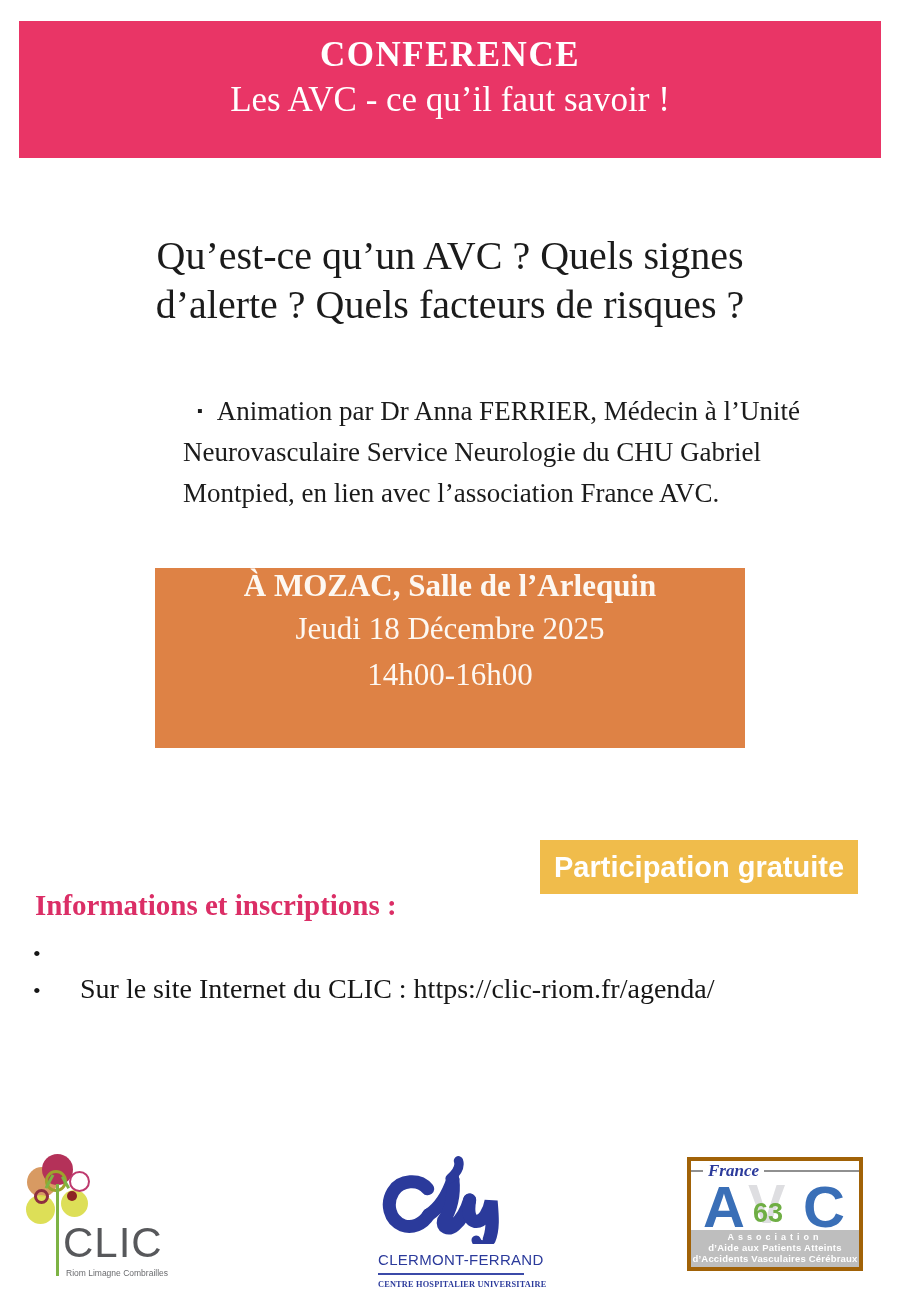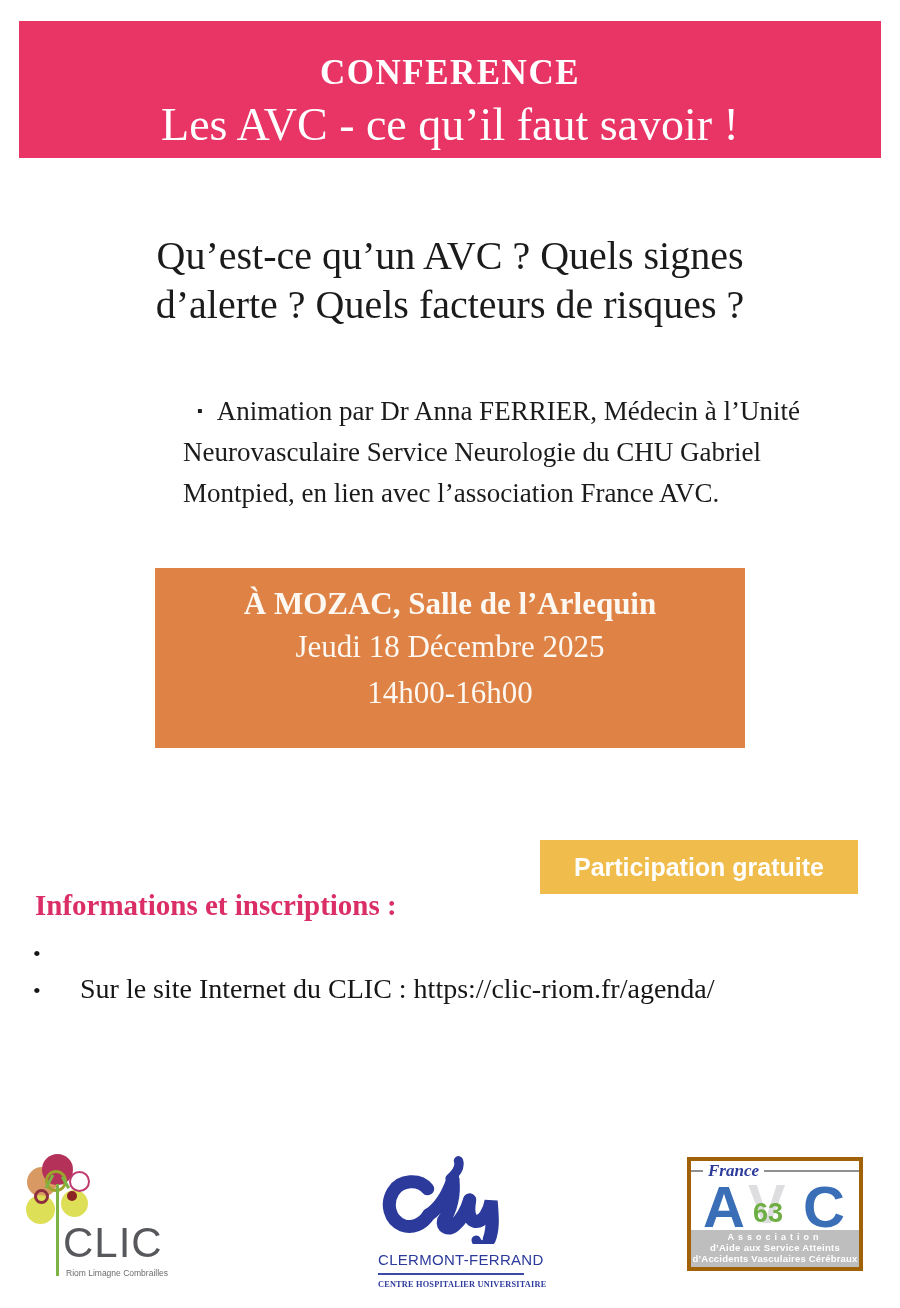--- a/index.html
+++ b/index.html
@@ -9,22 +9,22 @@
     font-family:"Liberation Serif", serif;
     position:relative;
     overflow:hidden;
   }
 
   
   .banner {
     position:absolute; left:19px; top:21px; width:862px; height:137px;
     background:#E93566; color:#ffffff; text-align:center;
   }
-  .banner-title { font-size:35px; font-weight:bold; letter-spacing:1.5px;margin-top:32px; }
-  .banner-subtitle { margin-top:5px; font-size:46px; }
+  .banner-title { padding-top:14px; font-size:35px; font-weight:bold; letter-spacing:1.5px; }
+  .banner-subtitle { margin-top:5px; font-size:35px; }
 
   
   .heading {
     position:absolute; left:0; top:231px; width:900px;
     text-align:center; font-size:40px; line-height:49px;
     color:#1b1b1b; font-weight:400; margin:0;
   }
 
   
   .speaker {
@@ -32,29 +32,29 @@
     font-size:27px; line-height:41px; color:#1b1b1b;
     text-indent:14px; margin:0;
   }
   .speaker .sq { font-size:16px; vertical-align:4px; margin-right:14px; }
 
   
   .event {
     position:absolute; left:155px; top:568px; width:590px; height:180px;
     background:#DE8245; color:#FdF8F2; text-align:center;
   }
-  .event-venue { padding-top:18px; font-size:31px; font-weight:bold; }
+  .event-venue { font-size:31px; font-weight:bold; }
   .event-date  { margin-top:7px; font-size:31px; }
   .event-time  { margin-top:10px; font-size:31px; }
 
   
   .badge {
     position:absolute; left:540px; top:840px; width:318px; height:54px;
     background:#F0BC4B; color:#ffffff;
-    font-family:"Liberation Sans", sans-serif; font-weight:bold; font-size:25px;
+    font-family:"Liberation Sans", sans-serif; font-weight:bold; font-size:29px;
     display:flex; align-items:center; justify-content:center;
   }
 
   
   .info-heading {
     position:absolute; left:35px; top:889px; margin:0;
     font-size:29px; font-weight:bold; color:#DB2E66;
   }
   .info-list {
     position:absolute; left:33px; top:941px; margin:0; padding:0;
@@ -203,18 +203,18 @@
       <span class="seg seg-r"></span>
     </div>
     <div class="avc-letters">
       <span class="letter-v">V</span>
       <span class="letter-a">A</span>
       <span class="letter-c">C</span>
       <span class="letter-63">63</span>
     </div>
     <div class="avc-band">
       <div class="band-1">Association</div>
-      <div class="band-2">d’Aide aux Service Atteints</div>
+      <div class="band-2">d’Aide aux Patients Atteints</div>
       <div class="band-3">d’Accidents Vasculaires Cérébraux</div>
     </div>
   </div>
 
 </div>
 
 </body></html>

